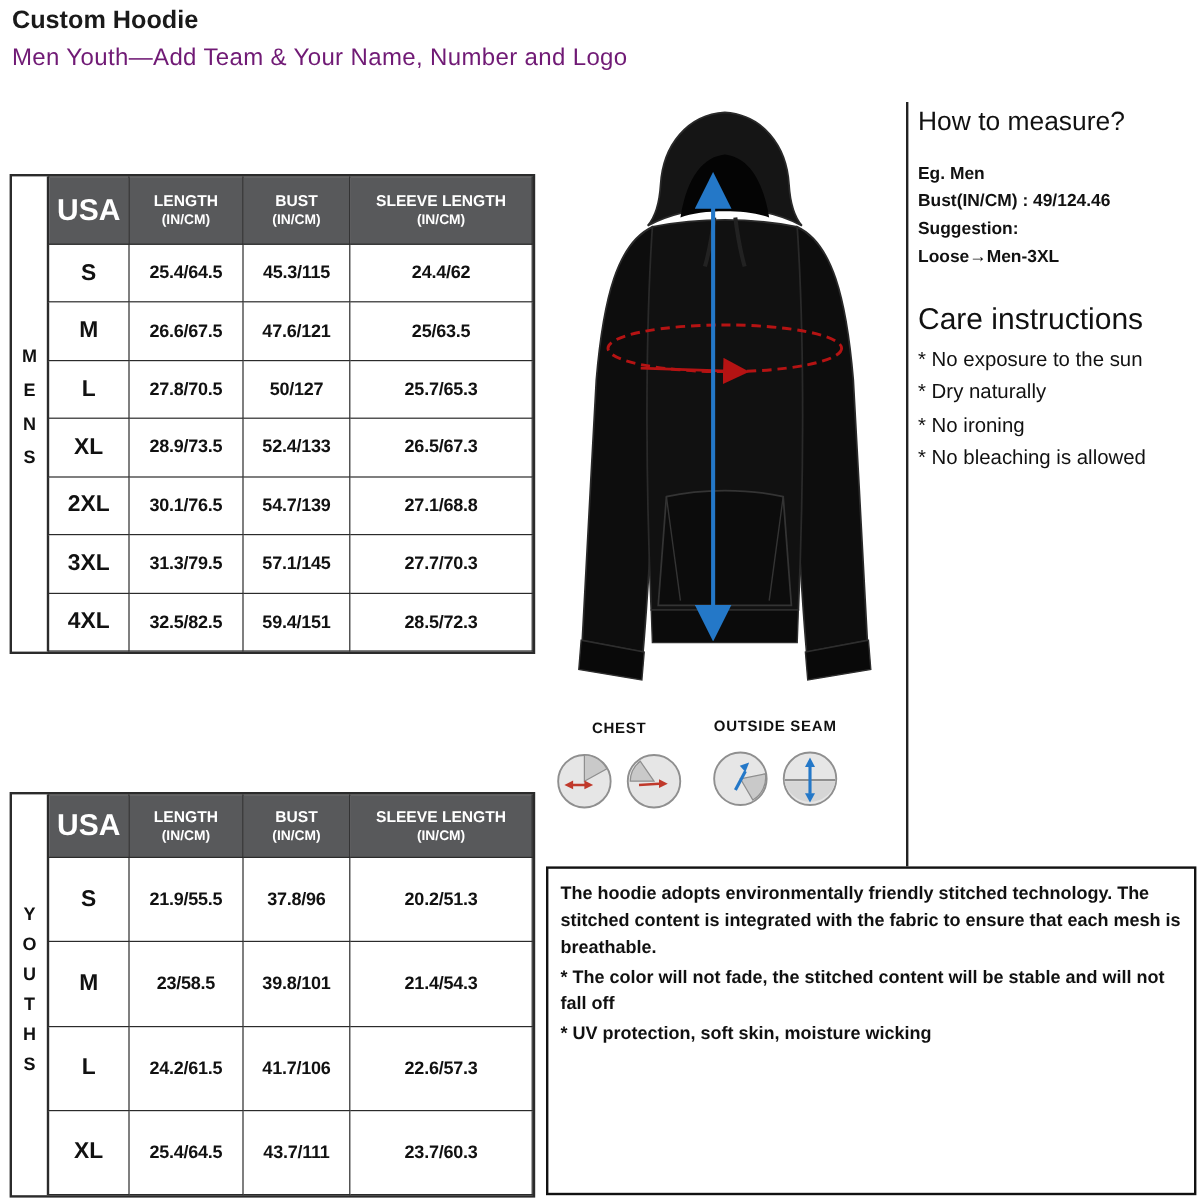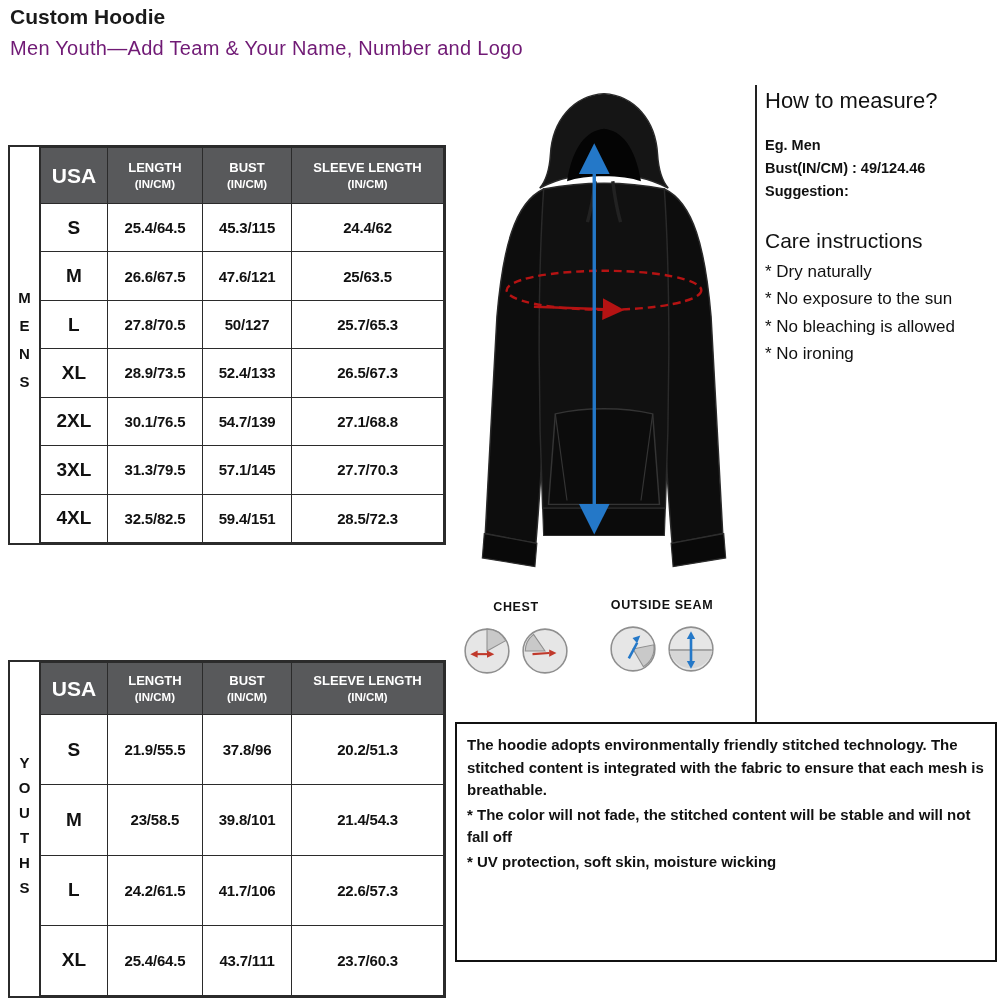--- a/index.html
+++ b/index.html
@@ -15,50 +15,50 @@
   .page-subtitle{ left:10px; top:37px; font-size:20px; font-weight:400;  color:#701a75; letter-spacing:.3px; }
 
   
   .size-table { position:absolute; display:flex; border:2px solid #2b2b2b; background:#fff; }
   .vcol  { width:30px; display:flex; align-items:center; justify-content:center; border-right:1.5px solid #2b2b2b; }
   .vlabel{ writing-mode:vertical-lr; text-orientation:upright; font-weight:bold; font-size:15px; letter-spacing:11px; line-height:1; }
   .size-table table { border-collapse:collapse; flex:1; height:100%; table-layout:fixed; width:100%; }
   .size-table th, .size-table td { border:1.5px solid #2b2b2b; text-align:center; vertical-align:middle; padding:0; }
   tr.head th { background:#58595b; color:#fff; }
   tr.head    { height:56px; }
-  th.usa  { font-size:21px; font-weight:bold; }
+  th.usa  { font-size:25px; font-weight:bold; }
   .h-title{ display:block; font-size:13px;   font-weight:bold; line-height:1.15; }
   .h-unit { display:block; font-size:11.5px; font-weight:bold; margin-top:2px; }
   td.size { font-size:19px; font-weight:bold; }
   td.val  { font-size:15px; font-weight:bold; letter-spacing:-.2px; }
 
   #mens-table   { left:8px; top:145px; width:438px; height:400px; }
   #youths-table { left:8px; top:660px; width:438px; height:338px; }
 
   
   .divider { left:755px; top:85px; width:2px; height:637px; background:#222; }
   .hoodie-wrap { left:458px; top:86px; width:292px; height:500px; }
   .measure-group { position:absolute; text-align:center; }
   .measure-label { font-size:12.5px; font-weight:bold; letter-spacing:.6px; color:#111; }
   .icon-row { display:flex; justify-content:center; gap:8px; margin-top:12px; }
   #chest-group { left:452px; top:600px; width:128px; }
-  #seam-group  { left:592px; top:598px; width:140px; }
+  #seam-group  { left:576px; top:598px; width:140px; }
 
   
   .right-panel { left:765px; top:88px; width:232px; }
   .htm-title { font-size:22px; font-weight:400; color:#111; }
   .htm-body  { margin-top:14px; font-size:16.5px; line-height:1.42; color:#111; }
   .eg-block  { margin-top:20px; font-size:14.5px; font-weight:bold; line-height:1.58; }
-  .care-title{ margin-top:26px; font-size:21px; font-weight:400; }
+  .care-title{ margin-top:26px; font-size:25px; font-weight:400; }
   .care-list { margin-top:8px; font-size:17px; line-height:1.32; }
   .care-list div { margin:5px 0; }
 
   
   .feature-box {
-    left:455px; top:722px; width:542px; height:240px;
+    left:455px; top:722px; width:542px; height:274px;
     border:2px solid #111; padding:8px 8px 8px 10px;
     font-size:15px; font-weight:bold; line-height:1.5;
   }
   .feature-box p { margin:2px 0; }
 </style>
 </head>
 <body>
 
 <div class="abs page-title">Custom Hoodie</div>
 <div class="abs page-subtitle">Men  Youth—Add Team &amp; Your Name, Number and Logo</div>
@@ -270,27 +270,28 @@
     </svg>
   </div>
 </div>
 
 <div class="abs right-panel">
   <div class="htm-title">How to measure?</div>
   <div class="eg-block">
     <div>Eg. Men</div>
     <div>Bust(IN/CM) : 49/124.46</div>
     <div>Suggestion:</div>
+    <div>Loose→Men-3XL</div>
   </div>
   <div class="care-title">Care instructions</div>
   <div class="care-list">
+    <div>* No exposure to the sun</div>
     <div>* Dry naturally</div>
-    <div>* No exposure to the sun</div>
+    <div>* No ironing</div>
     <div>* No bleaching is allowed</div>
-    <div>* No ironing</div>
   </div>
 </div>
 
 <div class="abs feature-box">
   <p>The hoodie adopts environmentally friendly stitched technology. The stitched content is integrated with the fabric to ensure that each mesh is breathable.</p>
   <p>* The color will not fade, the stitched content will be stable and will not fall off</p>
   <p>* UV protection, soft skin, moisture wicking</p>
 </div>
 
 </body></html>

